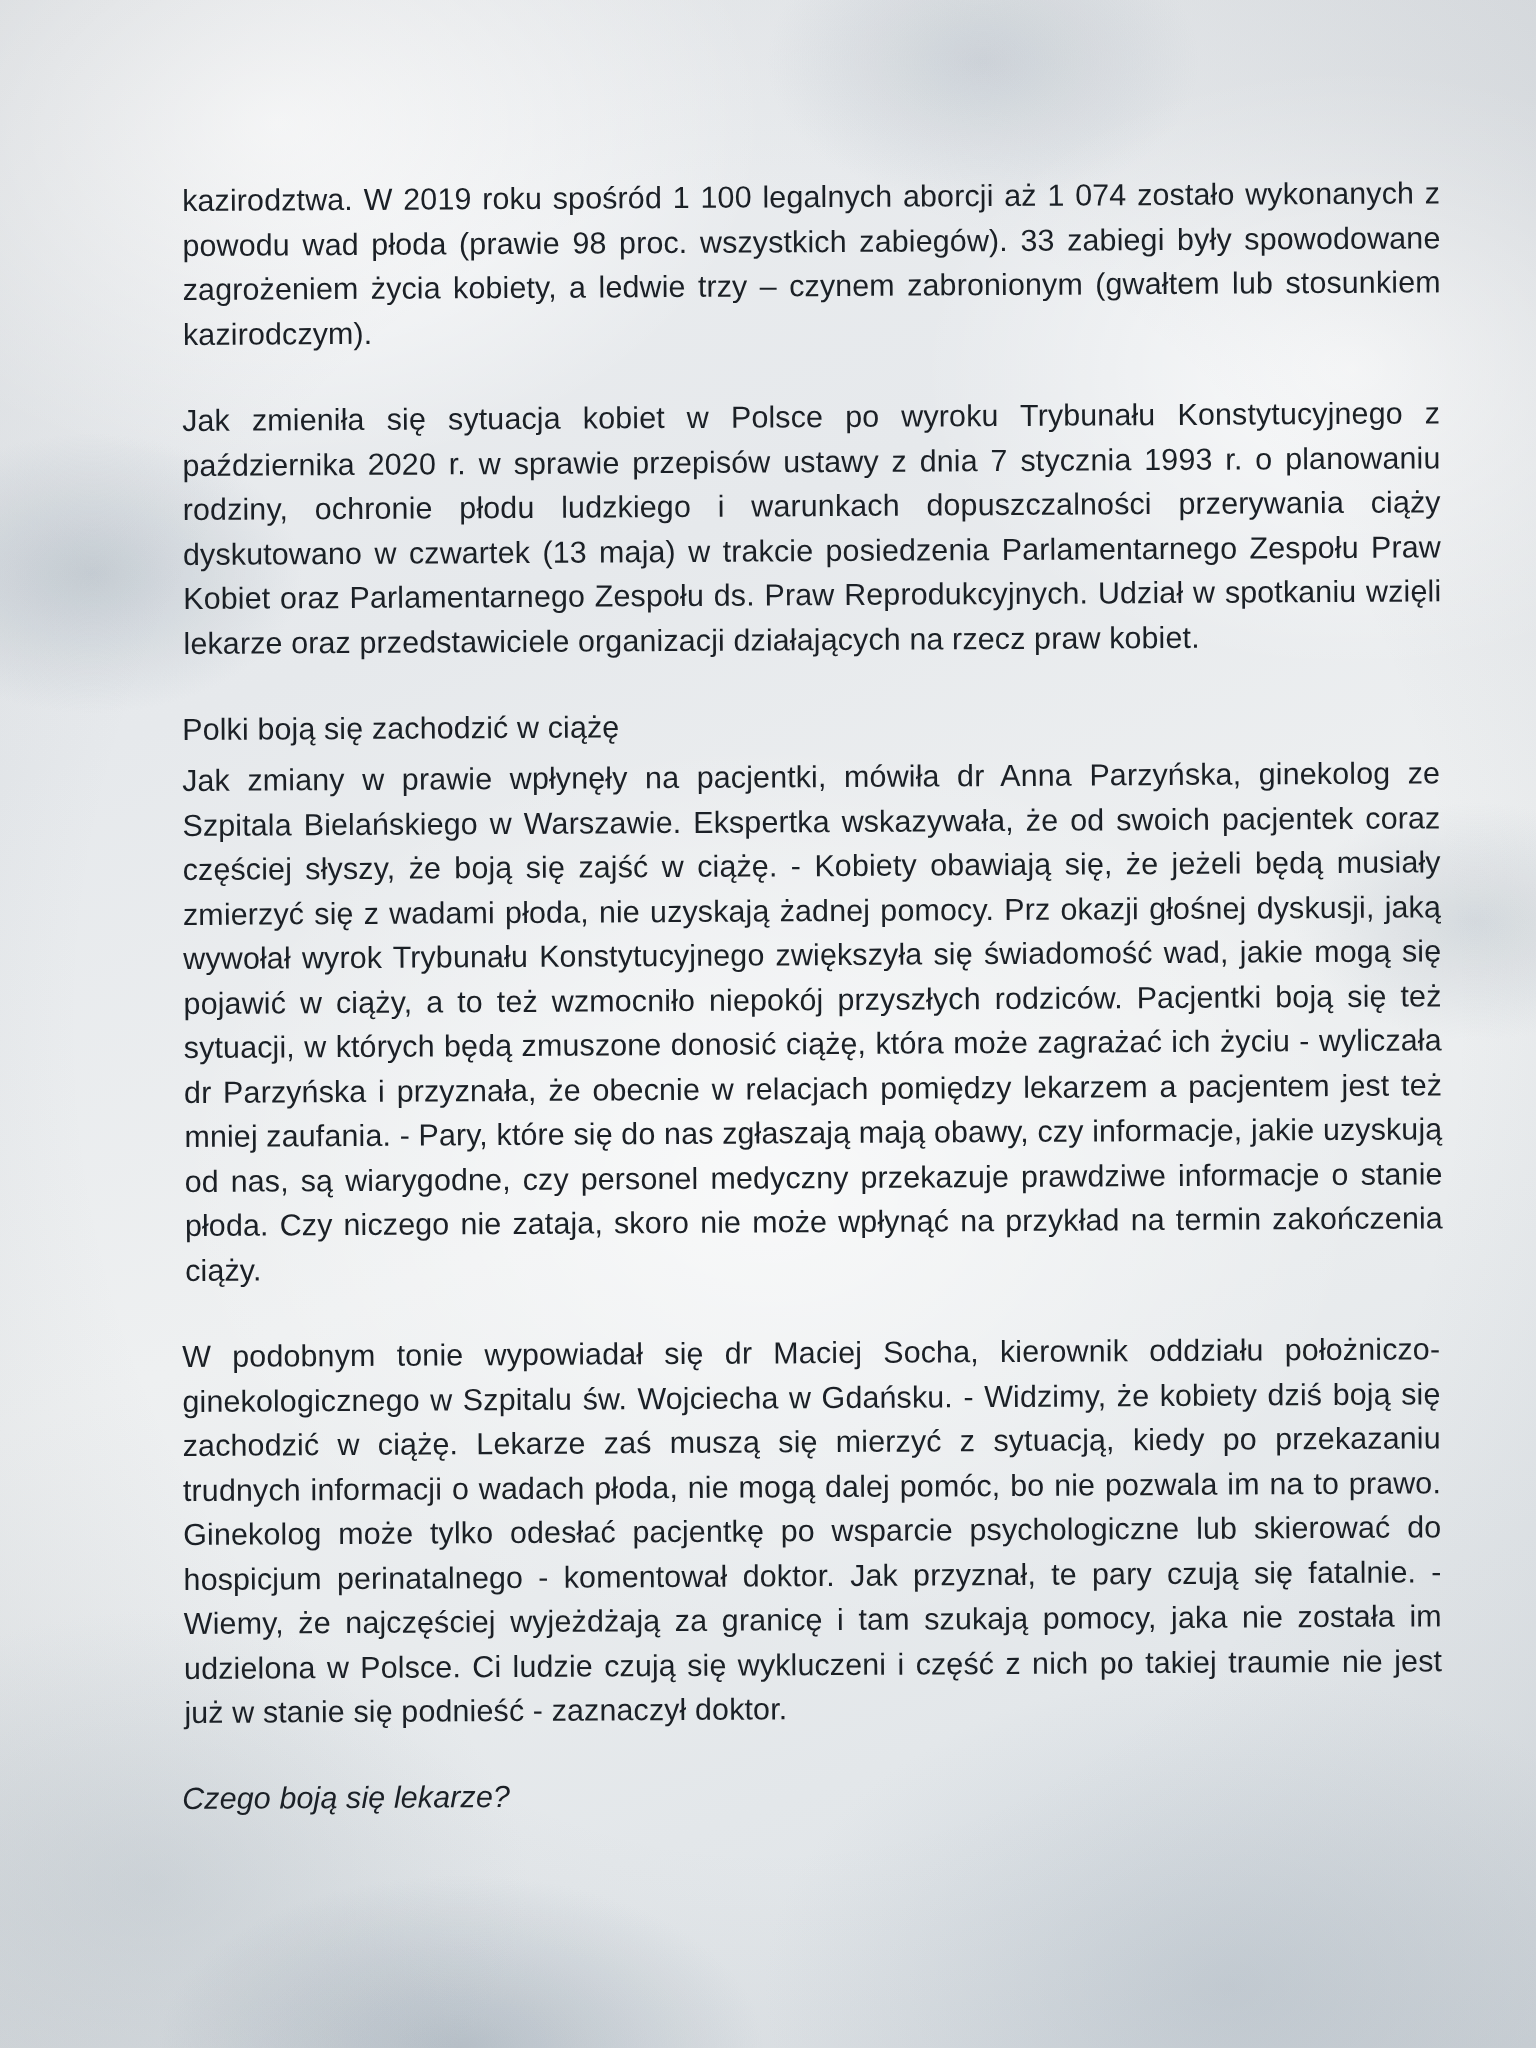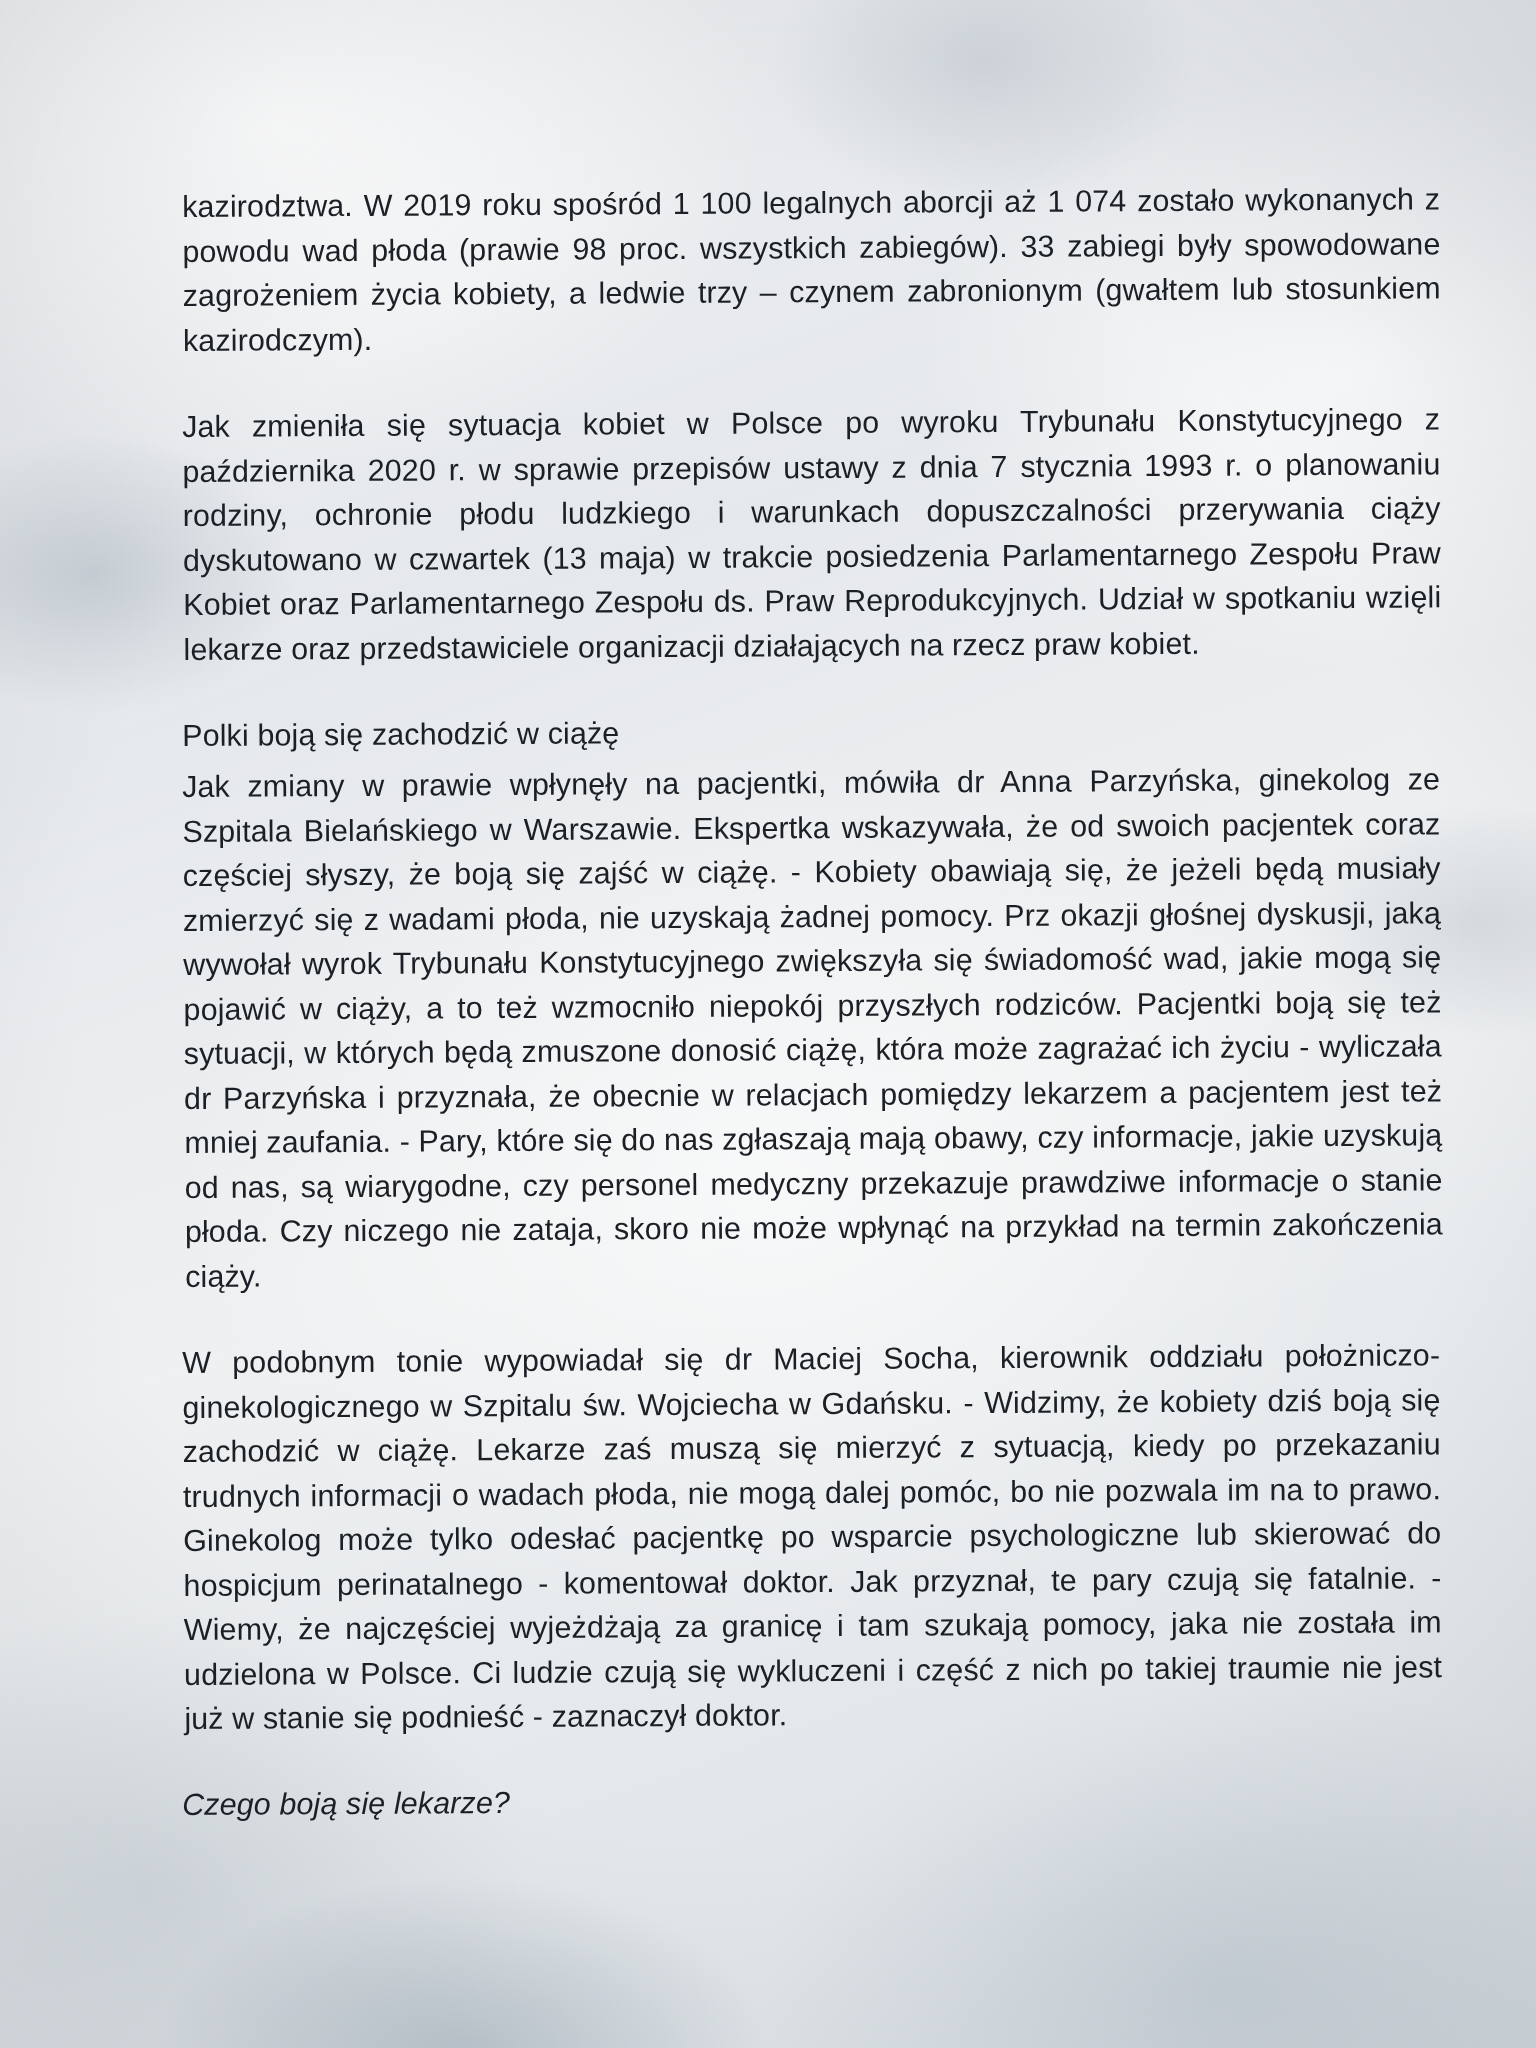--- a/index.html
+++ b/index.html
@@ -45,21 +45,21 @@
     content: "";
     position: absolute;
     inset: 0;
     pointer-events: none;
     background: radial-gradient(ellipse 1250px 1500px at 50% 50%, rgba(0,0,0,0) 55%, rgba(90,100,110,0.16) 100%);
   }
 
   .page-body {
     position: absolute;
     left: 182px;
-    top: 184px;
+    top: 178px;
     width: 1258px;
     z-index: 3;
   }
 
   p.para {
     margin: 0 0 42px 0;
     font-size: 30.5px;
     line-height: 44.5px;
     color: #1b2026;
     text-align: justify;

